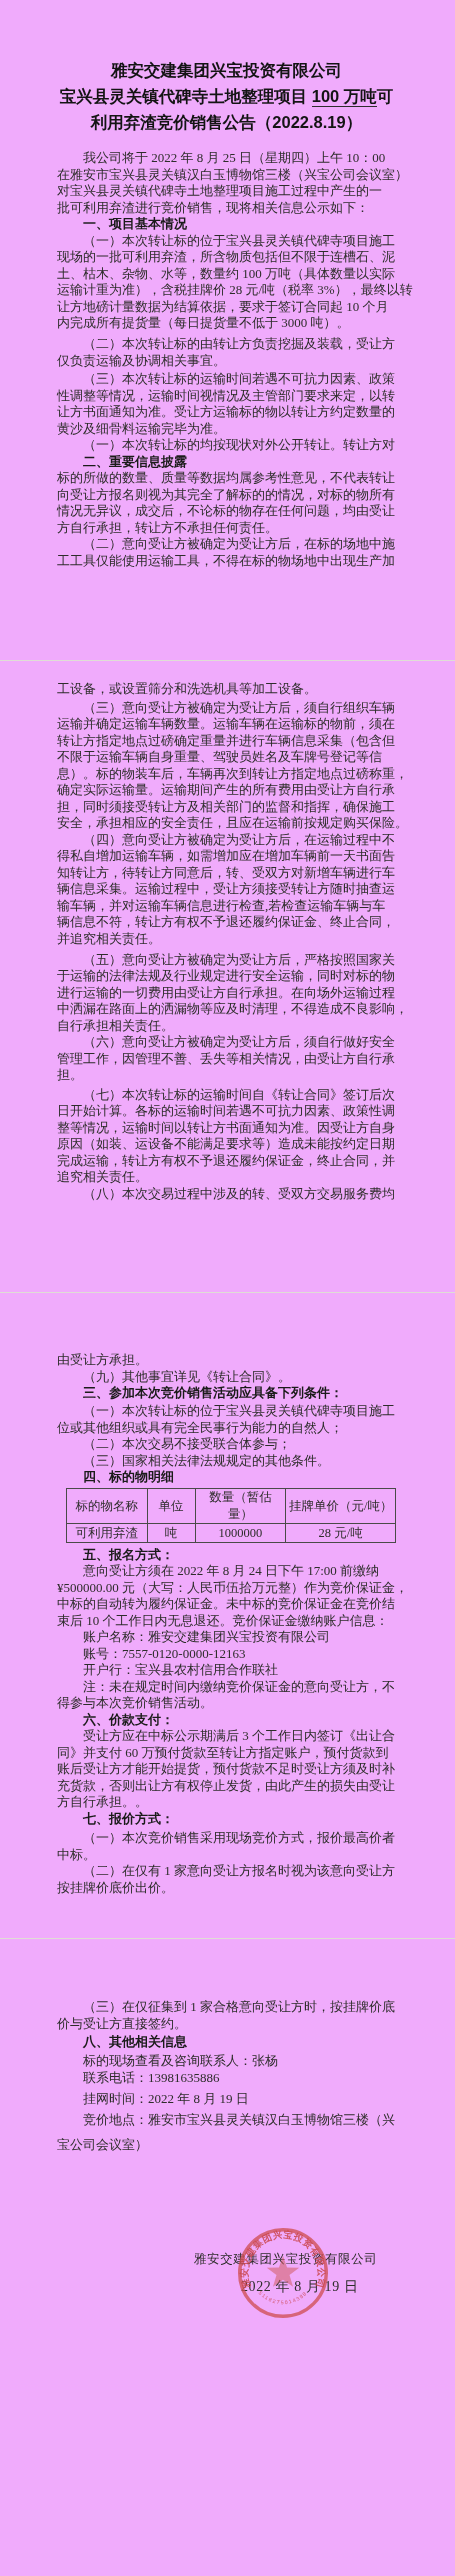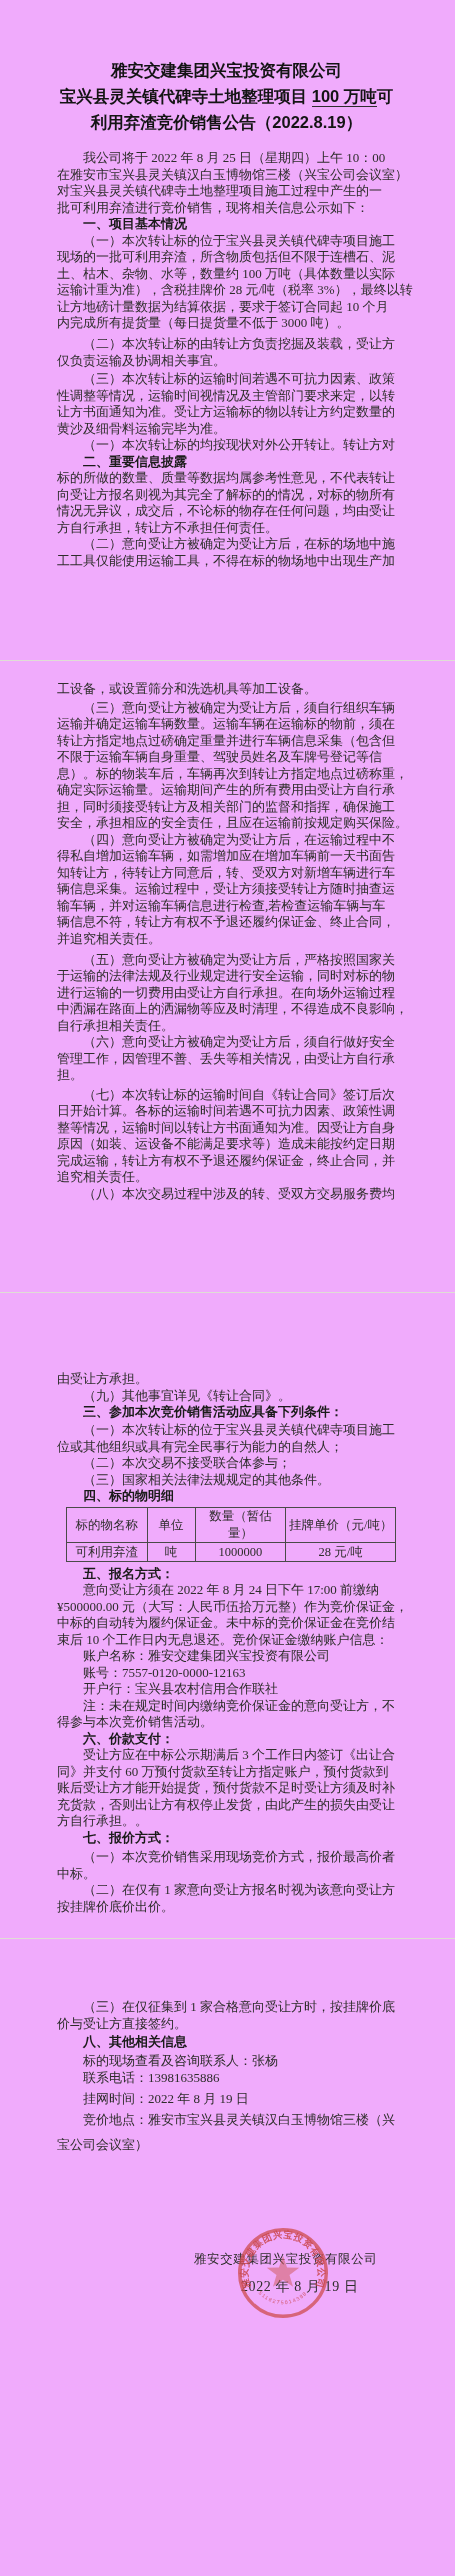--- a/index.html
+++ b/index.html
@@ -106,21 +106,21 @@
         <div class="line ind" style="margin-top: 2.8px;">（七）本次转让标的运输时间自《转让合同》签订后次</div>
         <div class="line">日开始计算。各标的运输时间若遇不可抗力因素、政策性调</div>
         <div class="line">整等情况，运输时间以转让方书面通知为准。因受让方自身</div>
         <div class="line">原因（如装、运设备不能满足要求等）造成未能按约定日期</div>
         <div class="line">完成运输，转让方有权不予退还履约保证金，终止合同，并</div>
         <div class="line">追究相关责任。</div>
         <div class="line ind">（八）本次交易过程中涉及的转、受双方交易服务费均</div>
       </div>
   </div>
 
-  <div class="page" style="height:646px;padding-top:78px;">
+  <div class="page" style="height:646px;padding-top:59px;">
     <div class="content">
         <div class="line">由受让方承担。</div>
         <div class="line ind">（九）其他事宜详见《转让合同》。</div>
         <div class="line hd ind">三、参加本次竞价销售活动应具备下列条件：</div>
         <div class="line ind" style="margin-top: 1.7px;">（一）本次转让标的位于宝兴县灵关镇代碑寺项目施工</div>
         <div class="line">位或其他组织或具有完全民事行为能力的自然人；</div>
         <div class="line ind">（二）本次交易不接受联合体参与；</div>
         <div class="line ind">（三）国家相关法律法规规定的其他条件。</div>
         <div class="line hd ind">四、标的物明细</div>
       </div>

